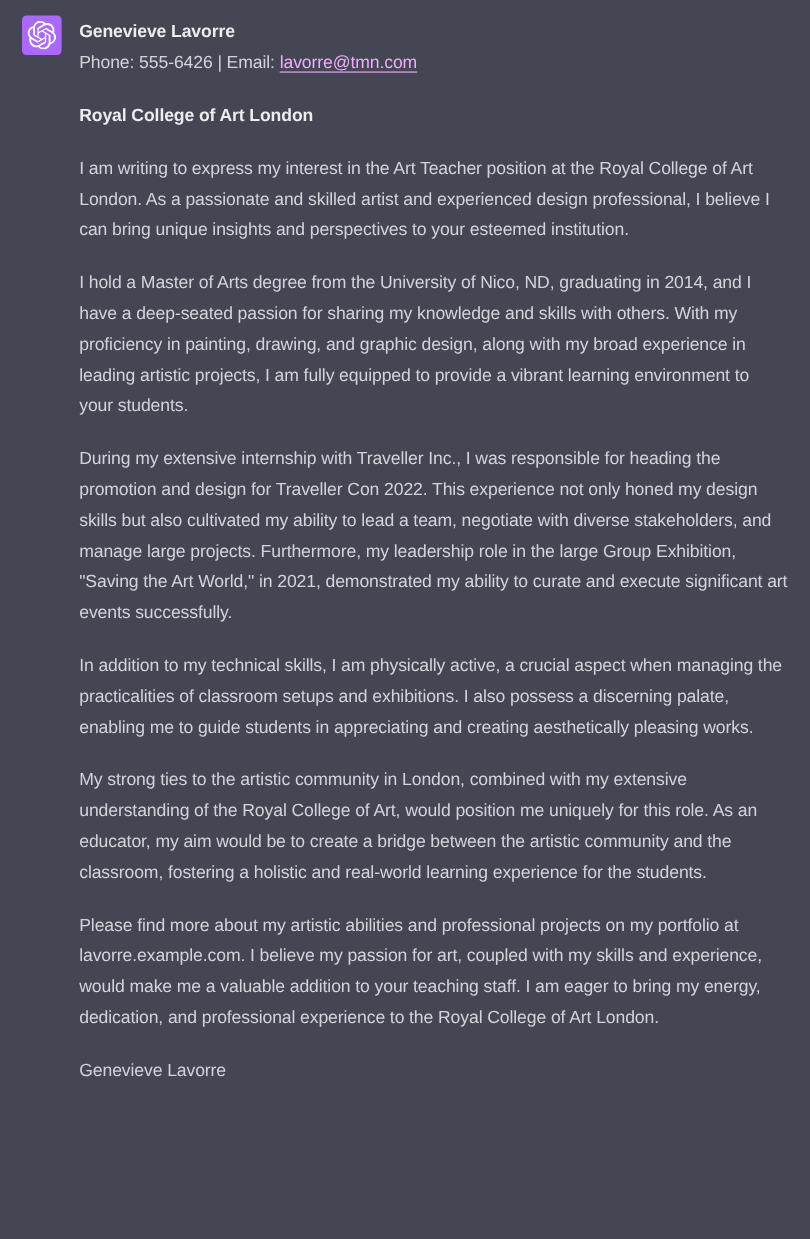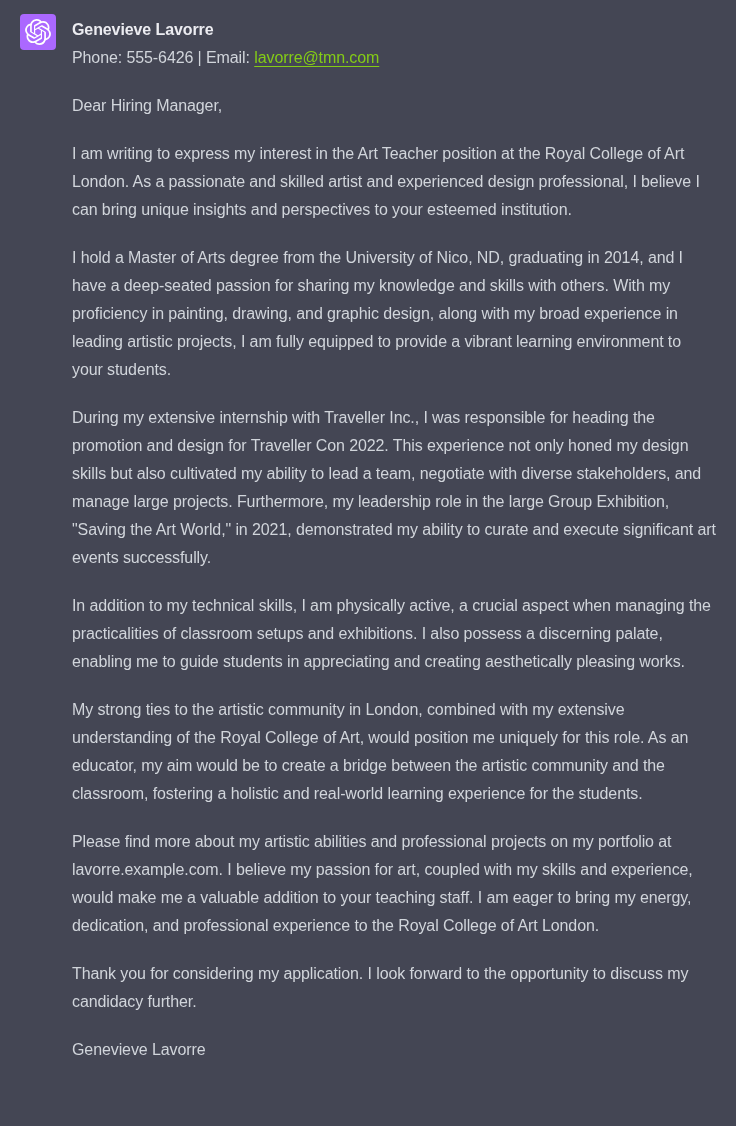--- a/index.html
+++ b/index.html
@@ -38,21 +38,21 @@
     color: #D1D5DB;
     letter-spacing: -0.1px;
   }
   .content .block { margin: 0 0 20px 0; }
   .content .block:last-child { margin-bottom: 0; }
   .bold {
     font-weight: 700;
     color: #ECECF1;
   }
   .email-link {
-    color: #84cc16;
+    color: #f0abfc;
     text-decoration: underline;
     text-underline-offset: 3px;
     cursor: pointer;
   }
 </style>
 </head>
 <body style="background: rgb(68, 70, 84);">
 
 <div class="message">
 
@@ -65,27 +65,26 @@
   </div>
 
   <div class="content">
 
     <div class="block">
       <div class="bold">Genevieve Lavorre</div>
       <div><span>Phone: 555-6426 | Email: </span><a class="email-link">lavorre@tmn.com</a></div>
     </div>
 
     <div class="block">
-      <div>Dear Hiring Manager,</div>
+      <div class="bold">Royal College of Art London</div>
     </div>
 
     <p class="block">I am writing to express my interest in the Art Teacher position at the Royal College of Art London. As a passionate and skilled artist and experienced design professional, I believe I can bring unique insights and perspectives to your esteemed institution.</p>
     <p class="block">I hold a Master of Arts degree from the University of Nico, ND, graduating in 2014, and I have a deep-seated passion for sharing my knowledge and skills with others. With my proficiency in painting, drawing, and graphic design, along with my broad experience in leading artistic projects, I am fully equipped to provide a vibrant learning environment to your students.</p>
     <p class="block">During my extensive internship with Traveller Inc., I was responsible for heading the promotion and design for Traveller Con 2022. This experience not only honed my design skills but also cultivated my ability to lead a team, negotiate with diverse stakeholders, and manage large projects. Furthermore, my leadership role in the large Group Exhibition, "Saving the Art World," in 2021, demonstrated my ability to curate and execute significant art events successfully.</p>
     <p class="block">In addition to my technical skills, I am physically active, a crucial aspect when managing the practicalities of classroom setups and exhibitions. I also possess a discerning palate, enabling me to guide students in appreciating and creating aesthetically pleasing works.</p>
     <p class="block">My strong ties to the artistic community in London, combined with my extensive understanding of the Royal College of Art, would position me uniquely for this role. As an educator, my aim would be to create a bridge between the artistic community and the classroom, fostering a holistic and real-world learning experience for the students.</p>
     <p class="block">Please find more about my artistic abilities and professional projects on my portfolio at lavorre.example.com. I believe my passion for art, coupled with my skills and experience, would make me a valuable addition to your teaching staff. I am eager to bring my energy, dedication, and professional experience to the Royal College of Art London.</p>
-    <p class="block">Thank you for considering my application. I look forward to the opportunity to discuss my candidacy further.</p>
 
     <p class="block">Genevieve Lavorre</p>
 
   </div>
 </div>
 
 </body></html>

